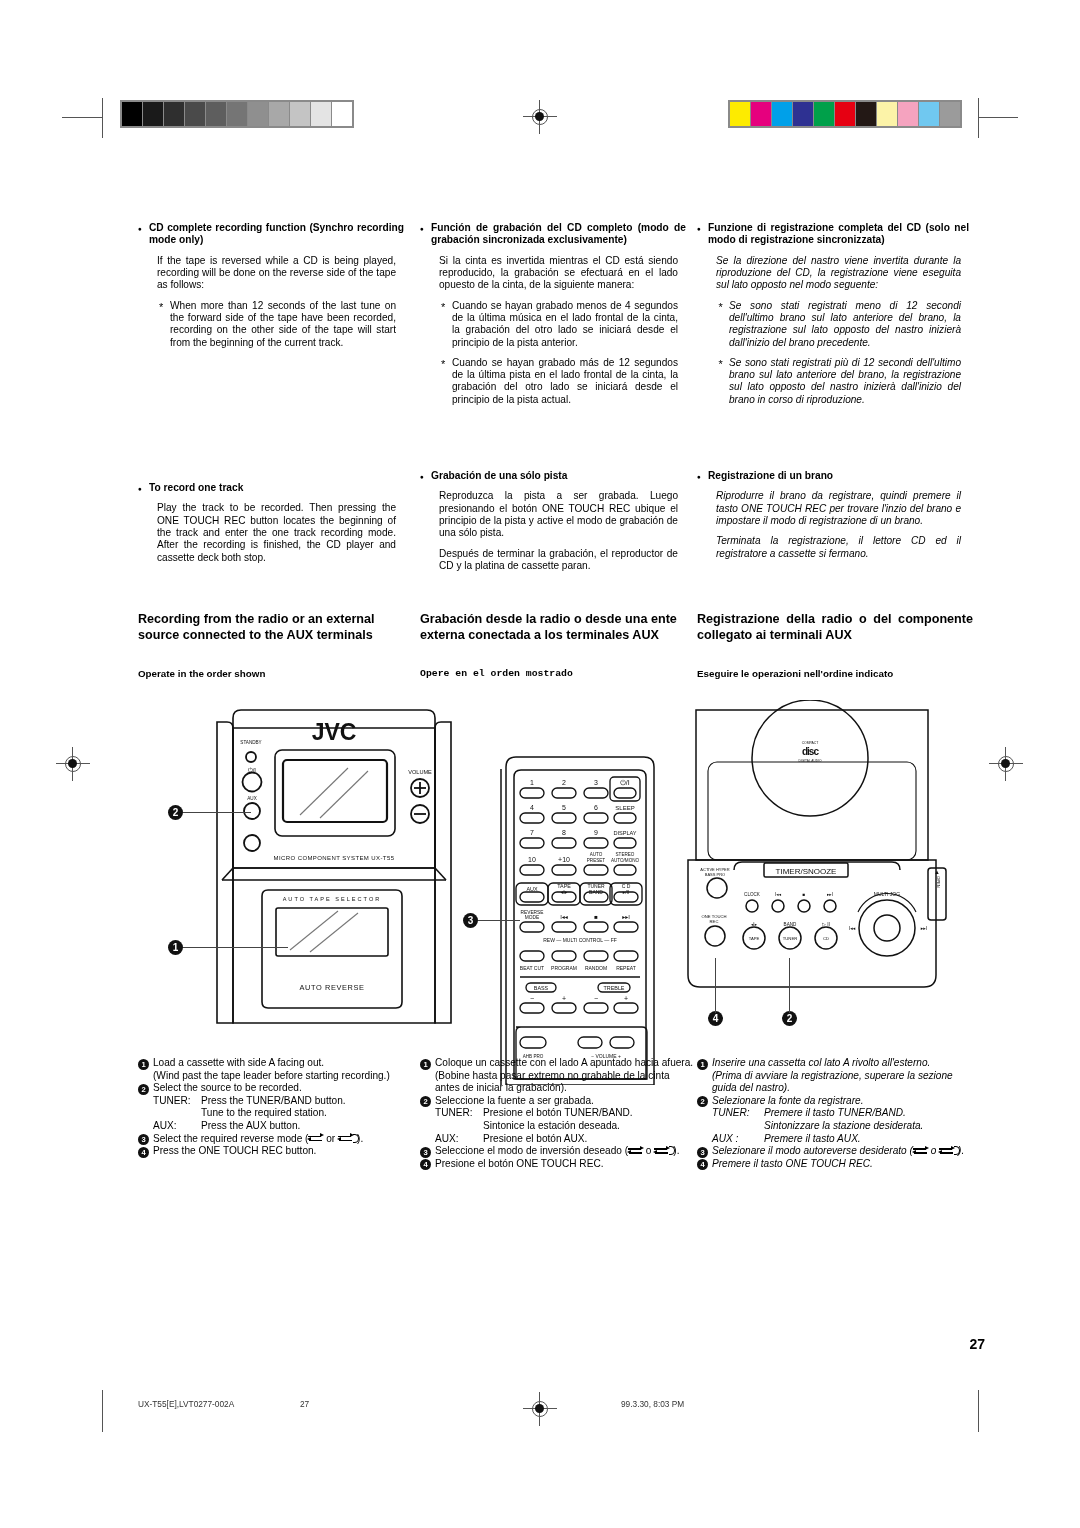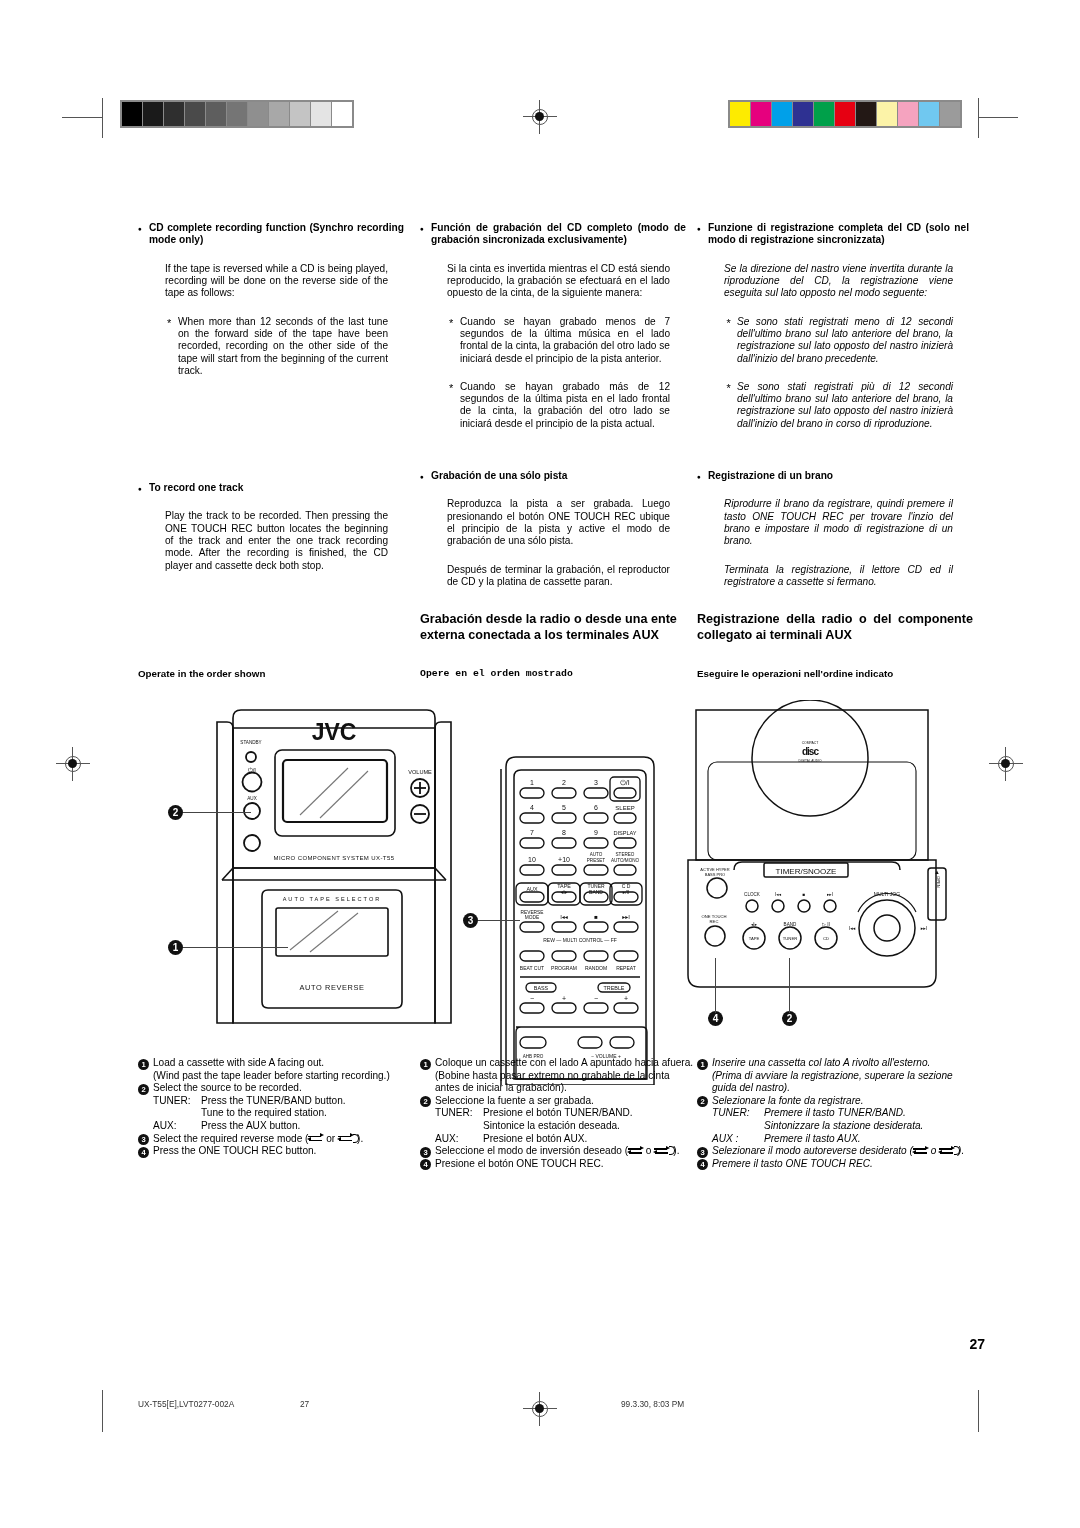--- a/index.html
+++ b/index.html
@@ -21,21 +21,21 @@
   .col{position:absolute;width:266px;font-size:10.1px;line-height:12.3px;text-align:justify;}
   .col.c1{left:138px;}
   .col.c2{left:420px;}
   .col.c3{left:697px;width:272px;}
   .ital{font-style:italic;}
 
   .blk{margin-bottom:9px;}
   .bullethead{font-weight:bold;font-size:10.2px;line-height:12.4px;position:relative;padding-left:11px;margin-bottom:1px;}
   .bullethead:before{content:"\25CF";position:absolute;left:0;top:0;font-size:6.5px;line-height:13px;}
   .body{padding-left:11px;}
-  .body p{margin:16px;}
+  .body p{margin:8px;}
   .star{position:relative;padding-left:13px;margin-top:1px;}
   .star:before{content:"*";position:absolute;left:2px;top:1px;font-size:11px;}
 
   
   .sect{position:absolute;top:612px;font-weight:bold;font-size:12.6px;line-height:15.6px;}
   .sect.s1{left:138px;width:268px;}
   .sect.s2{left:420px;width:268px;}
   .sect.s3{left:697px;width:276px;text-align:justify;}
   .sub{position:absolute;top:668px;font-weight:bold;font-size:9.8px;}
   .sub.u1{left:138px;}
@@ -160,21 +160,21 @@
         <p>Play the track to be recorded. Then pressing the ONE TOUCH REC button locates the beginning of the track and enter the one track recording mode. After the recording is finished, the CD player and cassette deck both stop.</p>
       </div>
     </div>
   </div>
 
   <div class="col c2" style="top:222px;">
     <div class="blk">
       <div class="bullethead">Función de grabación del CD completo (modo de grabación sincronizada exclusivamente)</div>
       <div class="body">
         <p>Si la cinta es invertida mientras el CD está siendo reproducido, la grabación se efectuará en el lado opuesto de la cinta, de la siguiente manera:</p>
-        <p class="star">Cuando se hayan grabado menos de 7 segundos de la última música en el lado frontal de la cinta, la grabación del otro lado se iniciará desde el principio de la pista anterior.</p>
+        <p class="star">Cuando se hayan grabado menos de 4 segundos de la última música en el lado frontal de la cinta, la grabación del otro lado se iniciará desde el principio de la pista anterior.</p>
         <p class="star">Cuando se hayan grabado más de 12 segundos de la última pista en el lado frontal de la cinta, la grabación del otro lado se iniciará desde el principio de la pista actual.</p>
       </div>
     </div>
   </div>
 
   <div class="col c2" style="top:470px;">
     <div class="blk">
       <div class="bullethead">Grabación de una sólo pista</div>
       <div class="body">
         <p>Reproduzca la pista a ser grabada. Luego presionando el botón ONE TOUCH REC ubique el principio de la pista y active el modo de grabación de una sólo pista.</p>
@@ -197,20 +197,21 @@
   <div class="col c3" style="top:470px;">
     <div class="blk">
       <div class="bullethead">Registrazione di un brano</div>
       <div class="body ital">
         <p>Riprodurre il brano da registrare, quindi premere il tasto ONE TOUCH REC per trovare l'inzio del brano e impostare il modo di registrazione di un brano.</p>
         <p>Terminata la registrazione, il lettore CD ed il registratore a cassette si fermano.</p>
       </div>
     </div>
   </div>
 
+  <div class="sect s1">Recording from the radio or an external source connected to the AUX  terminals</div>
   <div class="sect s3">Registrazione della radio o del componente collegato ai terminali AUX</div>
   <div class="sect s2">Grabación desde la radio o desde una ente externa conectada a los terminales AUX</div>
 
   <div class="sub u1">Operate in the order shown</div>
   <div class="sub u2">Opere en el orden mostrado</div>
   <div class="sub u3">Eseguire le operazioni nell'ordine indicato</div>
 
   <div class="figs">
 
     <svg width="340" height="330" style="position:absolute;left:32px;top:0px;" viewBox="0 0 340 330">

